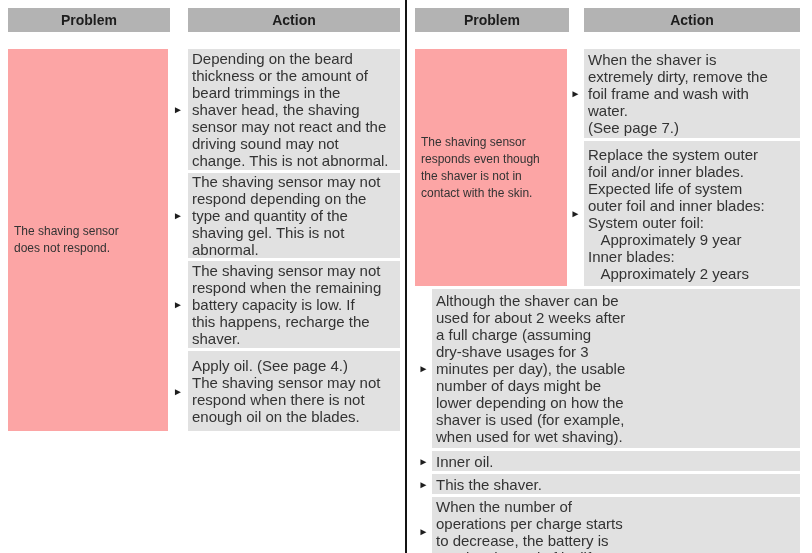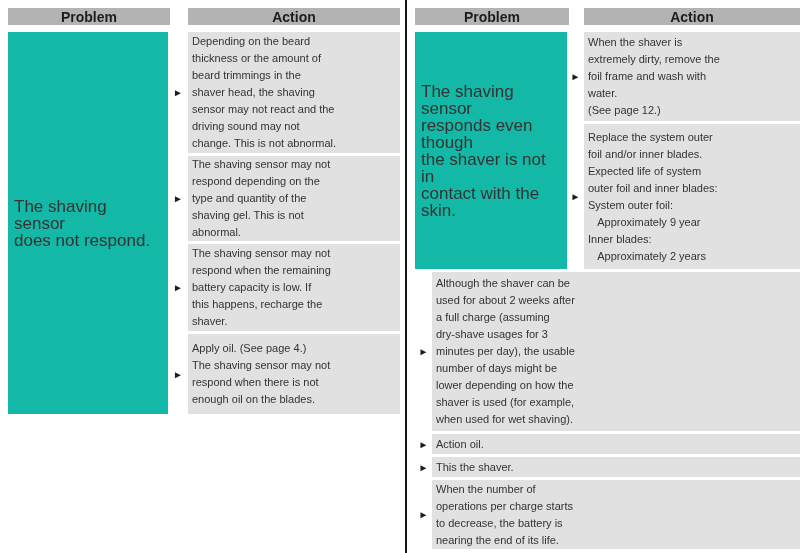--- a/index.html
+++ b/index.html
@@ -12,57 +12,57 @@
   }
   .divider {
     position: absolute; left: 405px; top: 0;
     width: 2px; height: 553px;
     background: #141414;
   }
   .group { position: absolute; top: 8px; }
   .g1 { left: 8px;  width: 392px; }
   .g2 { left: 415px; width: 385px; }
 
-  .hdr-row { display: flex; height: 17px; margin-bottom: 7px; }
+  .hdr-row { display: flex; height: 24px; margin-bottom: 17px; }
   .hdr {
     background: #b3b3b3;
     color: #1d1d1d;
     font-weight: bold; font-size: 14px;
     display: flex; align-items: center; justify-content: center;
     box-sizing: border-box;
   }
   .hdr-gap { background: #ffffff; flex: none; }
 
   .body-row { display: flex; }
   .body-row + .body-row { margin-top: 3px; }
 
   .problem-cell {
-    background: #14b8a6;
+    background: #fca5a5;
     color: #333333;
-    font-size: 17px; line-height: 17px;
+    font-size: 12px; line-height: 17px;
     display: flex; align-items: center;
     padding: 0 6px;
     box-sizing: border-box;
     white-space: pre-wrap;
     flex: none;
   }
   .actions { display: flex; flex-direction: column; flex: 1; }
   .action-item { display: flex; }
   .action-item + .action-item { margin-top: 3px; }
   .marker-col {
     flex: none;
     background: #ffffff;
     display: flex; align-items: center; justify-content: center;
     color: #1d1d1d; font-size: 10px;
   }
   .action-text {
     flex: 1;
     background: #e1e1e1;
     color: #333333;
-    font-size: 11px; line-height: 17px;
+    font-size: 15px; line-height: 17px;
     padding: 1px 4px;
     box-sizing: border-box;
     white-space: pre-wrap;
     display: flex; align-items: center;
   }
 </style>
 </head>
 <body>
 
 <div class="divider"></div>
@@ -126,21 +126,21 @@
 responds even though
 the shaver is not in
 contact with the skin.</div>
     <div class="actions">
       <div class="action-item" style="height:89px">
         <span class="marker-col" style="width:17px">►</span>
         <div class="action-text">When the shaver is
 extremely dirty, remove the
 foil frame and wash with
 water.
-(See page 12.)</div>
+(See page 7.)</div>
       </div>
       <div class="action-item" style="height:145px">
         <span class="marker-col" style="width:17px">►</span>
         <div class="action-text">Replace the system outer
 foil and/or inner blades.
 Expected life of system
 outer foil and inner blades:
 System outer foil:
    Approximately 9 year
 Inner blades:
@@ -158,21 +158,21 @@
 a full charge (assuming
 dry-shave usages for 3
 minutes per day), the usable
 number of days might be
 lower depending on how the
 shaver is used (for example,
 when used for wet shaving).</div>
       </div>
       <div class="action-item" style="height:20px">
         <span class="marker-col" style="width:17px">►</span>
-        <div class="action-text">Action oil.</div>
+        <div class="action-text">Inner oil.</div>
       </div>
       <div class="action-item" style="height:20px">
         <span class="marker-col" style="width:17px">►</span>
         <div class="action-text">This the shaver.</div>
       </div>
       <div class="action-item" style="height:69px">
         <span class="marker-col" style="width:17px">►</span>
         <div class="action-text">When the number of
 operations per charge starts
 to decrease, the battery is

